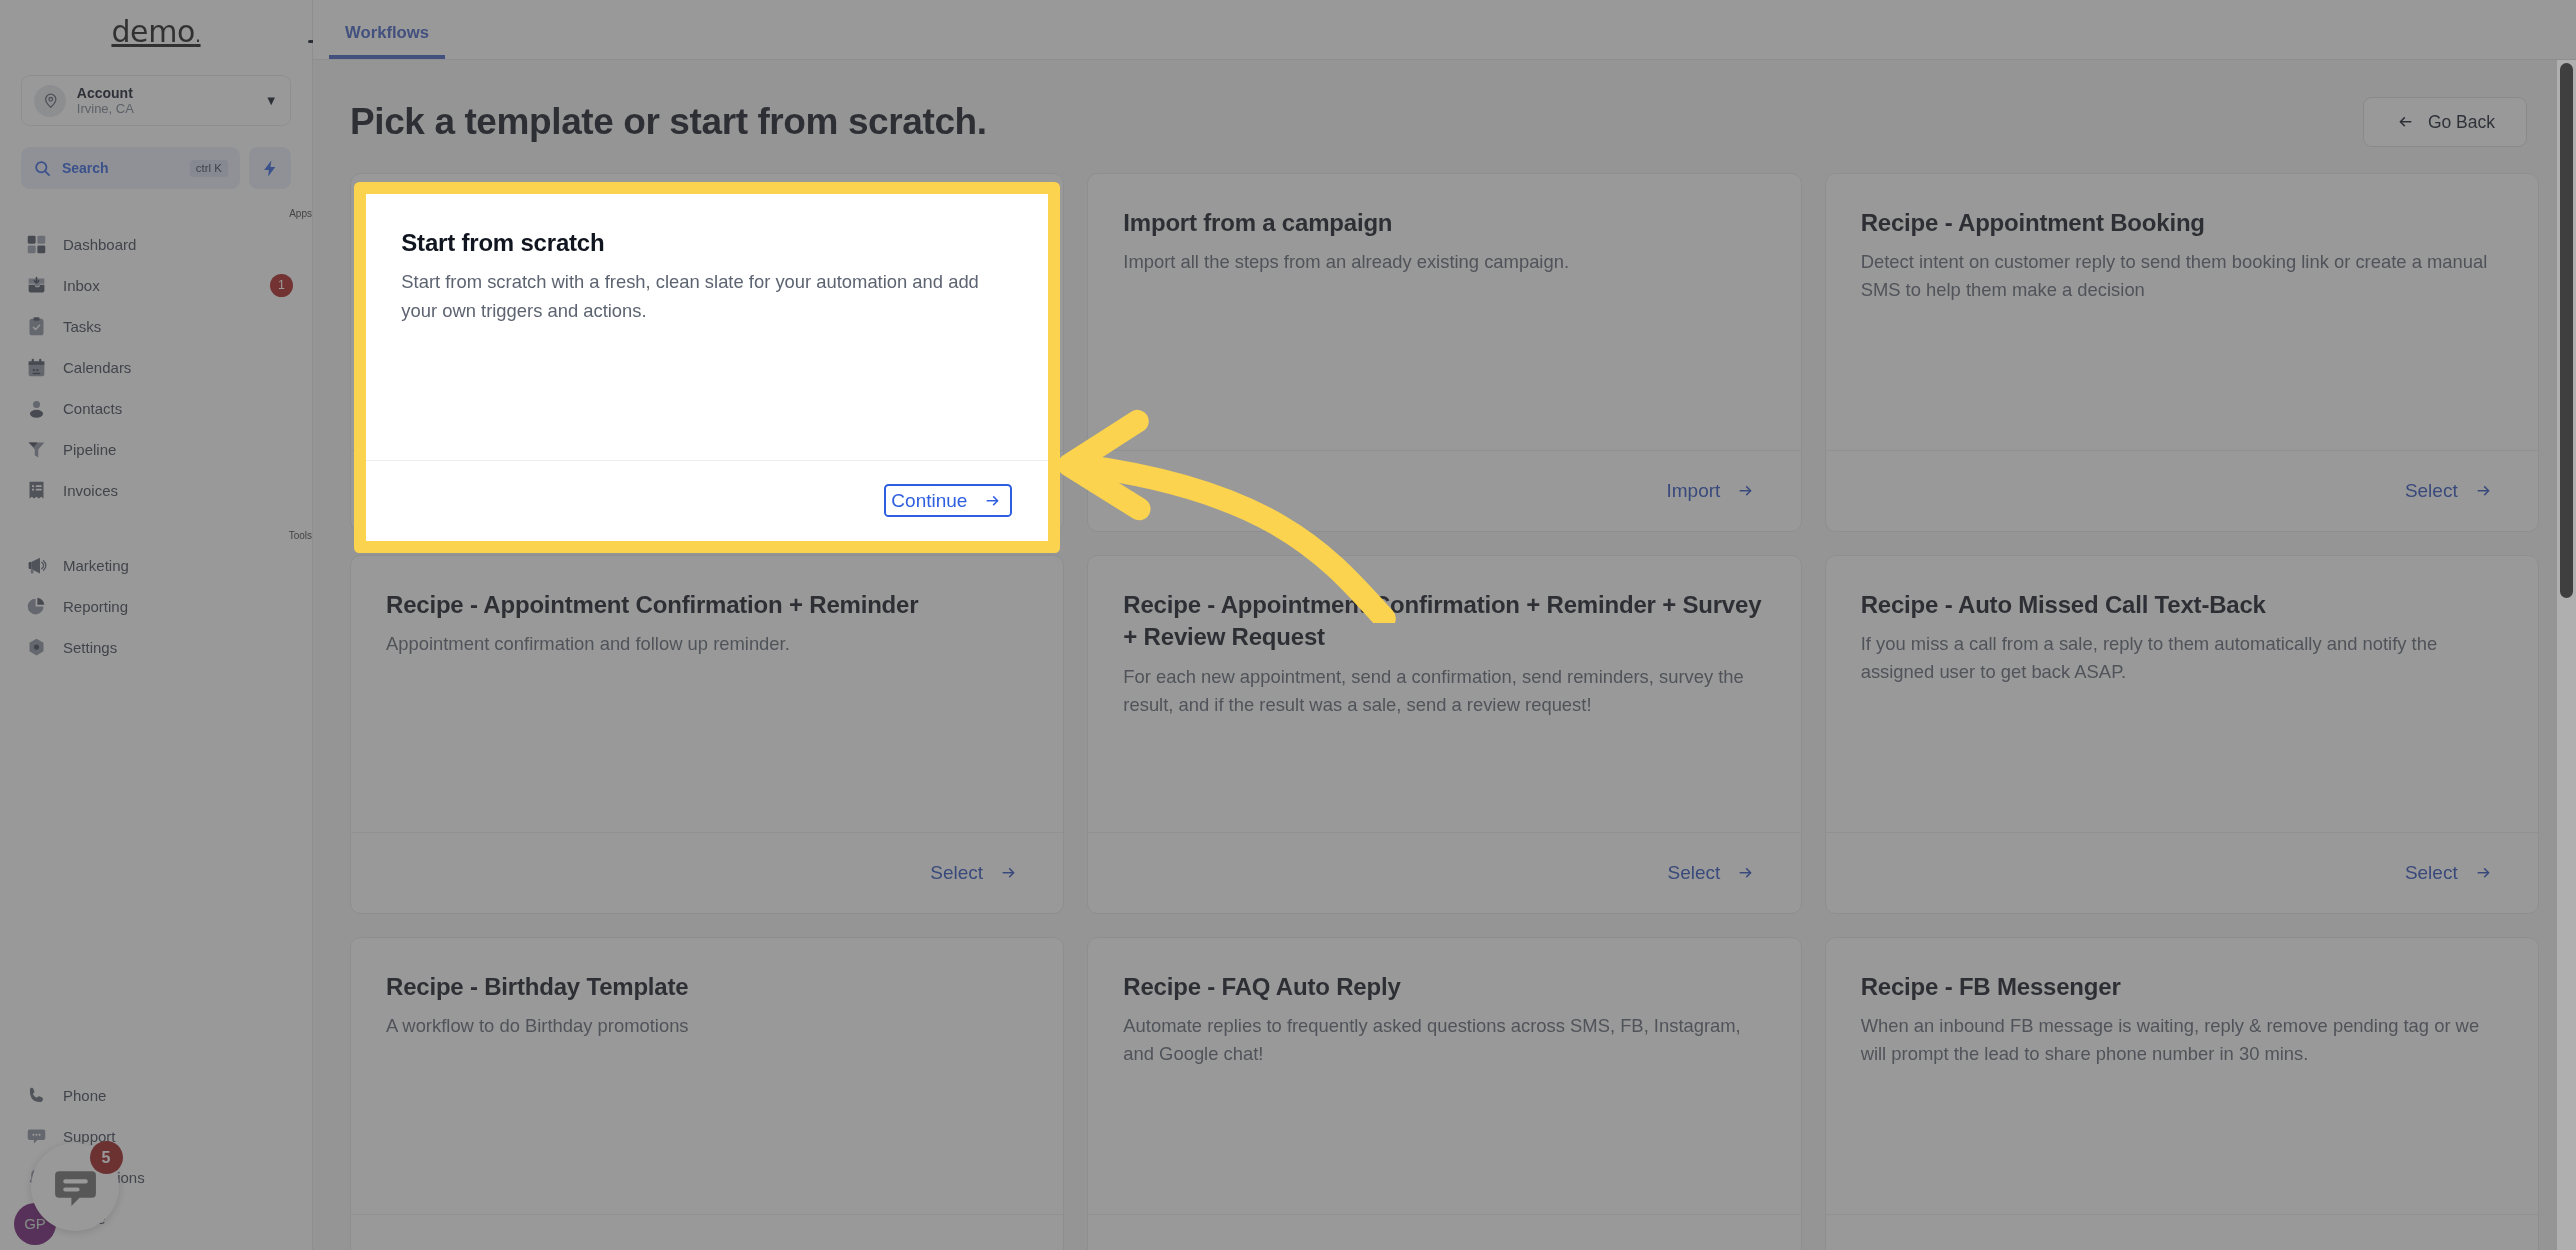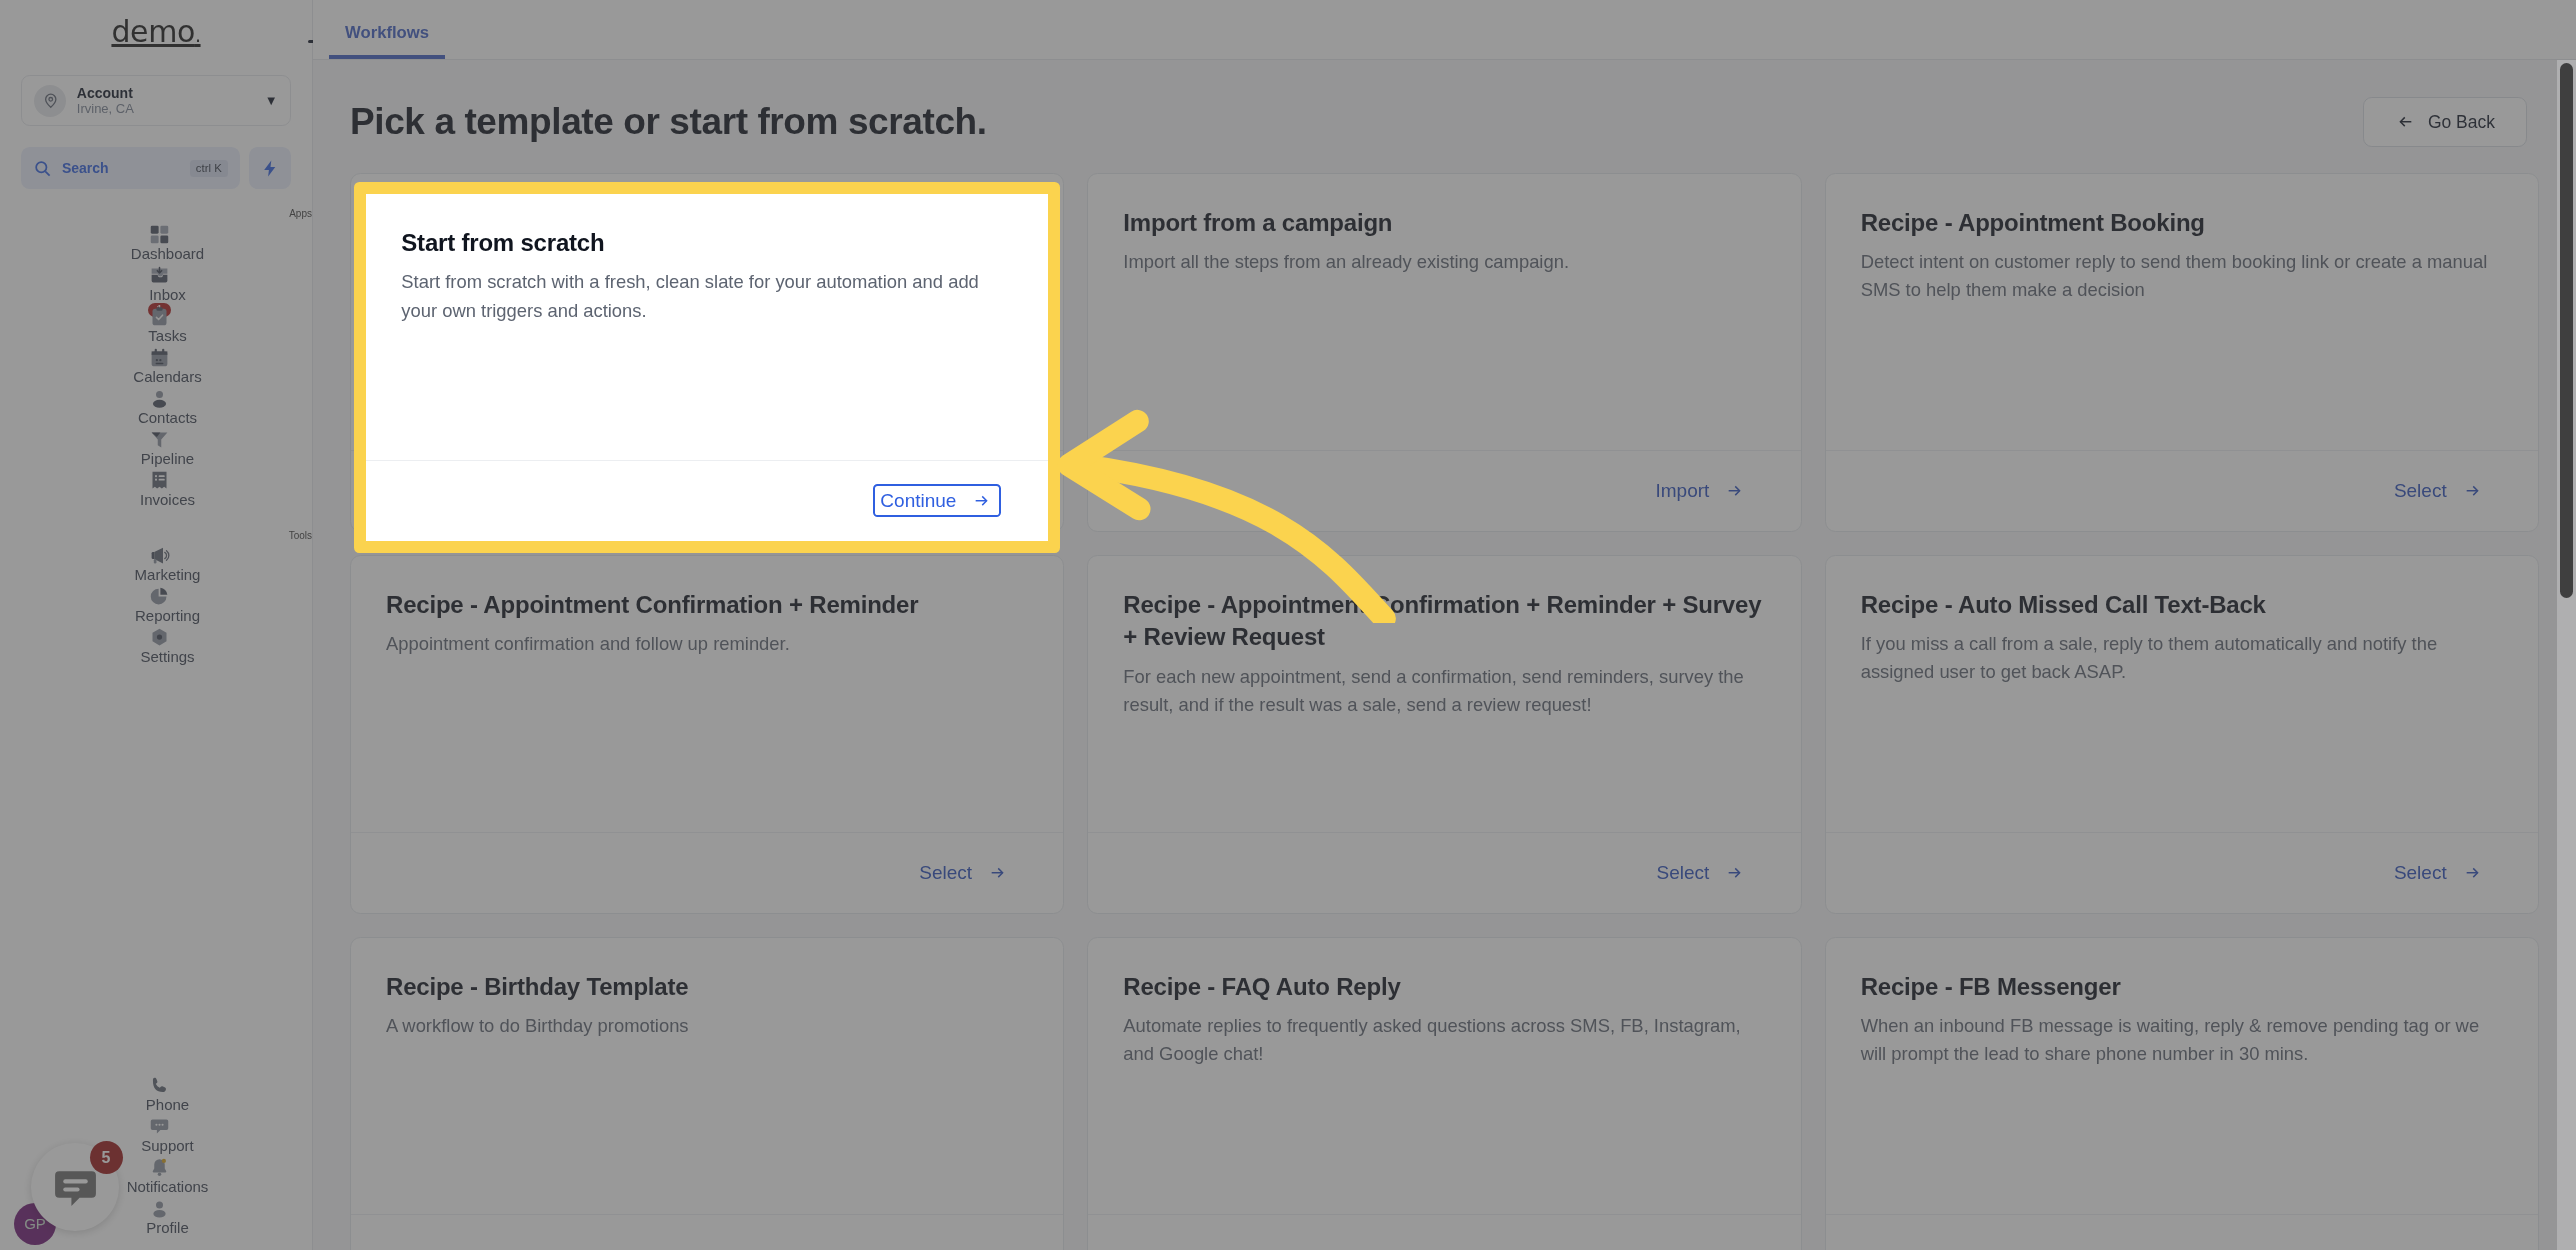--- a/index.html
+++ b/index.html
@@ -122,21 +122,20 @@
     text-align: right;
   }
 
   .nav-item {
     height: 41px;
     display: flex;
     align-items: center;
     padding: 0 19px 0 26px;
     cursor: pointer;
     position: relative;
-    flex-direction: column;
   }
   .nav-icon { width: 21px; flex: 0 0 21px; display:flex; align-items:center; justify-content:center; }
   .nav-label { margin-left: 16px; font-size: 15px; color: #3c4352; flex: 1; }
   .nav-badge {
     background: #ad1d1d; color: #fff;
     min-width: 23px; height: 23px; border-radius: 11.4px;
     font-size: 12.3px; display: flex; align-items: center; justify-content: center;
     padding: 0 6.1px;
   }
 
@@ -262,21 +261,21 @@
     color: #5d6471;
     line-height: 1.53;
     margin-top: 8.8px;
   }
   .card-foot {
     border-top: 0.9px solid #eceef1;
     height: 81px;
     display: flex;
     align-items: center;
     justify-content: flex-end;
-    padding-right: 49px;
+    padding-right: 38px;
   }
   .card-action {
     display: flex; align-items: center; gap: 14px;
     color: #2a4fbd; font-size: 19px; font-weight: 500;
     cursor: pointer;
     padding: 3.5px 5.3px;
   }
   .card-action.focused {
     color: #2f5fe0;
     outline: 2.6px solid #2f5fe0;

